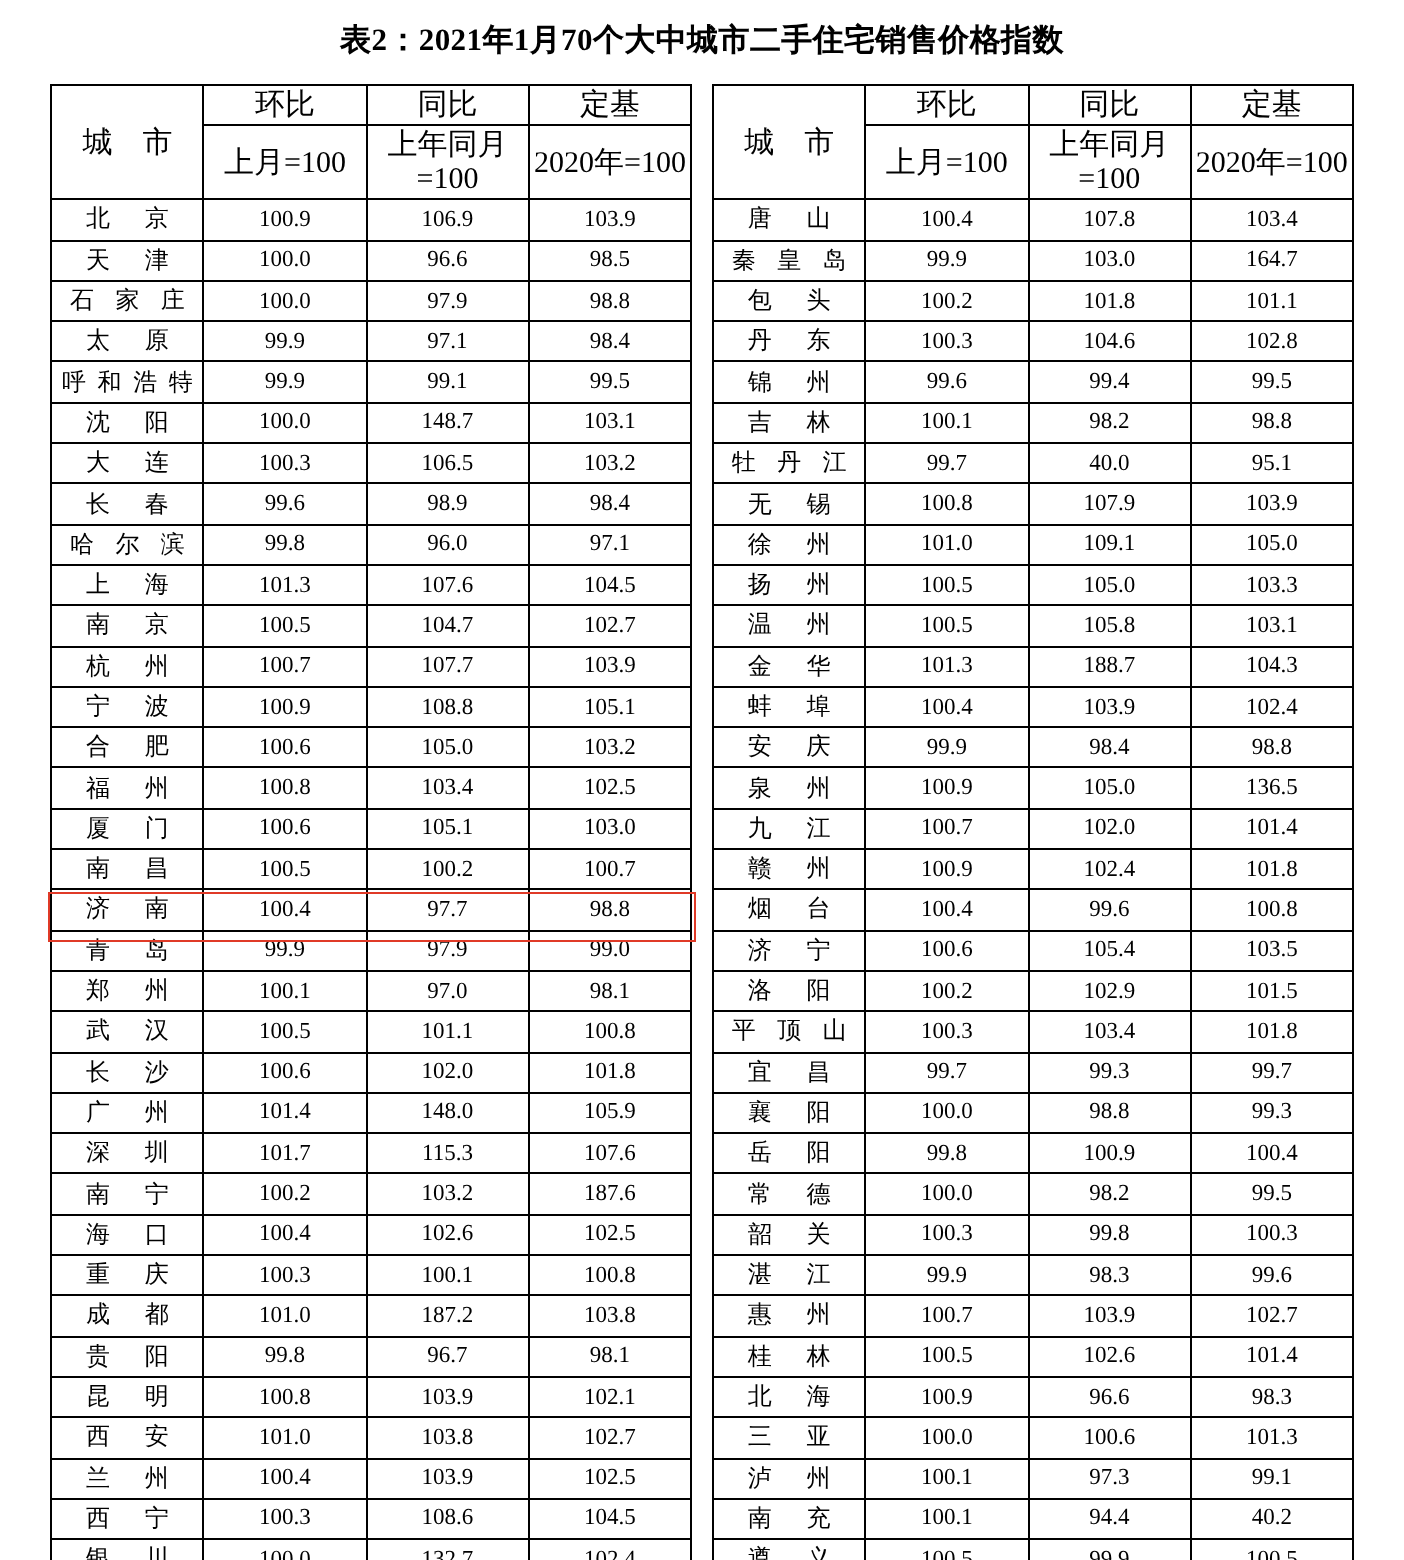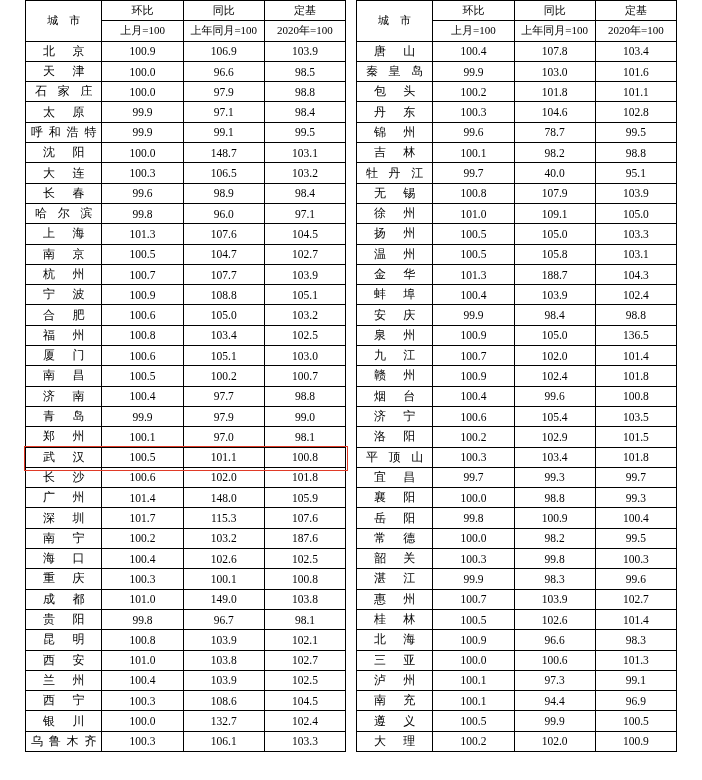--- a/index.html
+++ b/index.html
@@ -49,21 +49,21 @@
     text-align: center;
     vertical-align: middle;
     height: 19.3px;
     font-weight: normal;
   }
   
   col.c-city { width: 77px; }
   col.c-val  { width: 83px; }
 
   thead td {
-    font-size: 11px;
+    font-size: 15px;
   }
   .hdr-top {
     height: 19px;
   }
   .hdr-sub {
     height: 19px;
     font-size: 10.5px;
   }
   .city-cell {
     letter-spacing: 0px;
@@ -90,20 +90,21 @@
     border: 1.6px solid #e03a27;
     box-sizing: border-box;
     pointer-events: none;
   }
 </style>
 </head>
 <body>
 
 <div class="page">
 
+  <div class="title">表2：2021年1月70个大中城市二手住宅销售价格指数</div>
 
   <div class="tables-wrap">
 
     <table class="idx">
       <colgroup>
         <col class="c-city">
           <col class="c-val">
           <col class="c-val">
           <col class="c-val">
       </colgroup>
@@ -423,21 +424,21 @@
             <td class="num">100.8</td>
           </tr>
           <tr id="left-row-27">
             <td class="city-cell">
               <div class="city-inner">
                 <span>成</span>
                 <span>都</span>
               </div>
             </td>
             <td class="num">101.0</td>
-            <td class="num">149.0</td>
+            <td class="num">187.2</td>
             <td class="num">103.8</td>
           </tr>
           <tr id="left-row-28">
             <td class="city-cell">
               <div class="city-inner">
                 <span>贵</span>
                 <span>阳</span>
               </div>
             </td>
             <td class="num">99.8</td>
@@ -552,21 +553,21 @@
           <tr id="right-row-1">
             <td class="city-cell">
               <div class="city-inner three">
                 <span>秦</span>
                 <span>皇</span>
                 <span>岛</span>
               </div>
             </td>
             <td class="num">99.9</td>
             <td class="num">103.0</td>
-            <td class="num">101.6</td>
+            <td class="num">164.7</td>
           </tr>
           <tr id="right-row-2">
             <td class="city-cell">
               <div class="city-inner">
                 <span>包</span>
                 <span>头</span>
               </div>
             </td>
             <td class="num">100.2</td>
             <td class="num">101.8</td>
@@ -584,21 +585,21 @@
             <td class="num">102.8</td>
           </tr>
           <tr id="right-row-4">
             <td class="city-cell">
               <div class="city-inner">
                 <span>锦</span>
                 <span>州</span>
               </div>
             </td>
             <td class="num">99.6</td>
-            <td class="num">78.7</td>
+            <td class="num">99.4</td>
             <td class="num">99.5</td>
           </tr>
           <tr id="right-row-5">
             <td class="city-cell">
               <div class="city-inner">
                 <span>吉</span>
                 <span>林</span>
               </div>
             </td>
             <td class="num">100.1</td>
@@ -895,21 +896,21 @@
           </tr>
           <tr id="right-row-32">
             <td class="city-cell">
               <div class="city-inner">
                 <span>南</span>
                 <span>充</span>
               </div>
             </td>
             <td class="num">100.1</td>
             <td class="num">94.4</td>
-            <td class="num">96.9</td>
+            <td class="num">40.2</td>
           </tr>
           <tr id="right-row-33">
             <td class="city-cell">
               <div class="city-inner">
                 <span>遵</span>
                 <span>义</span>
               </div>
             </td>
             <td class="num">100.5</td>
             <td class="num">99.9</td>

